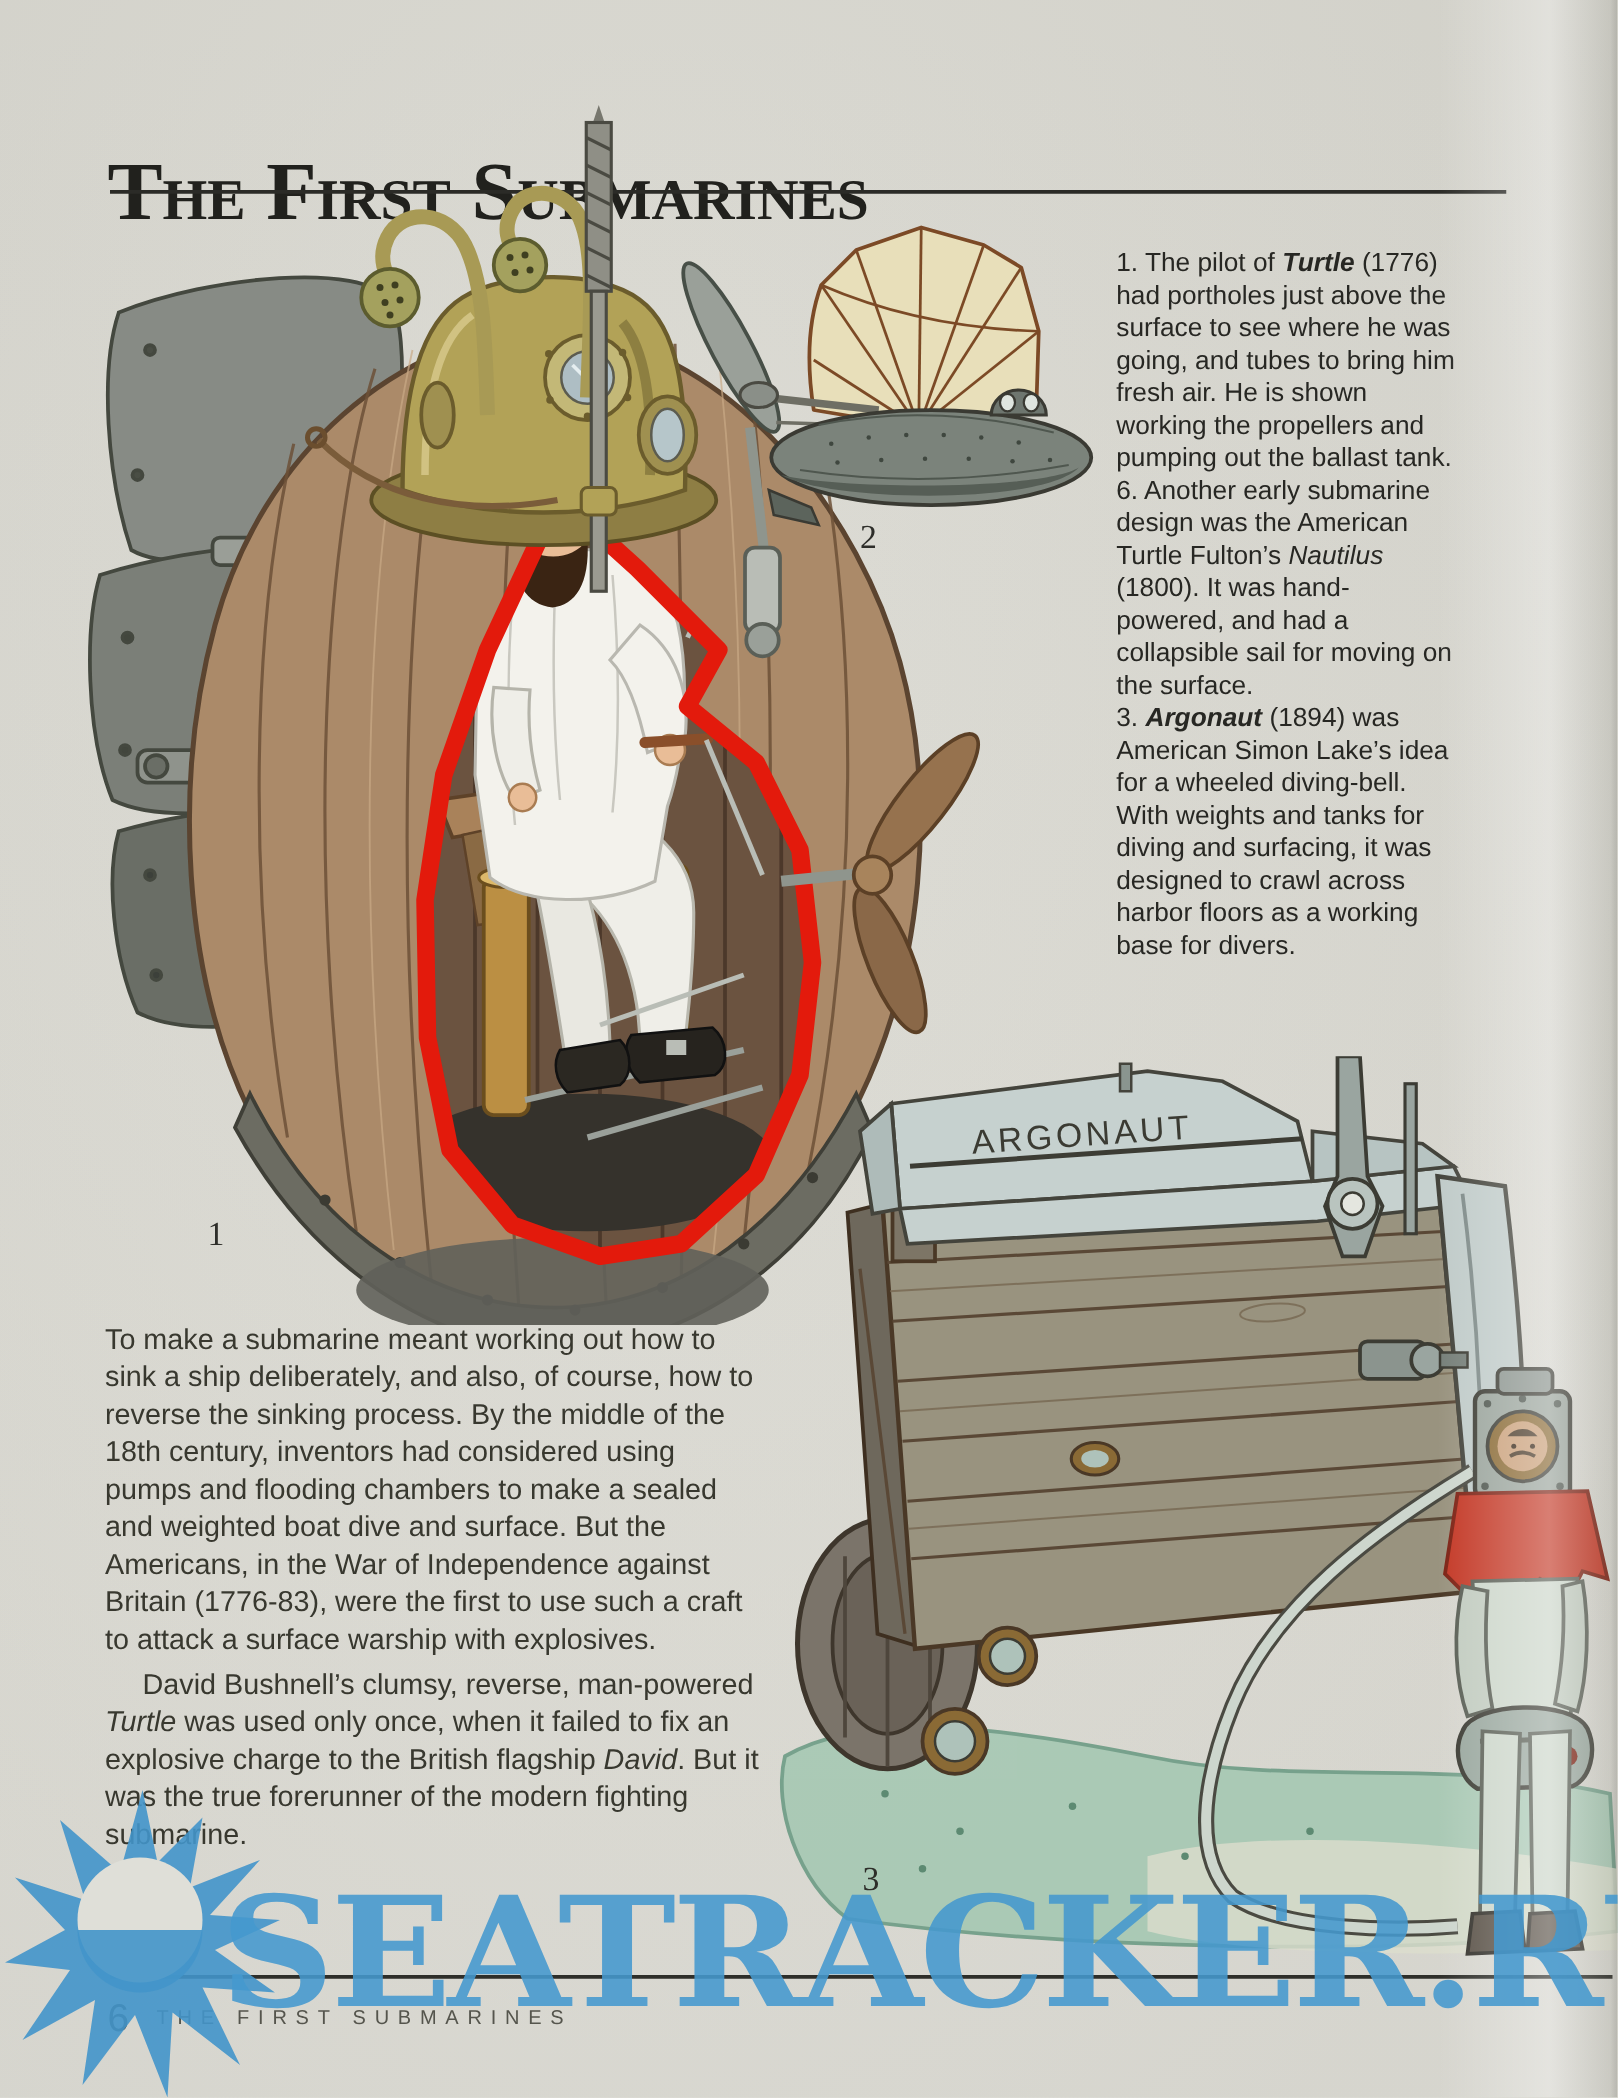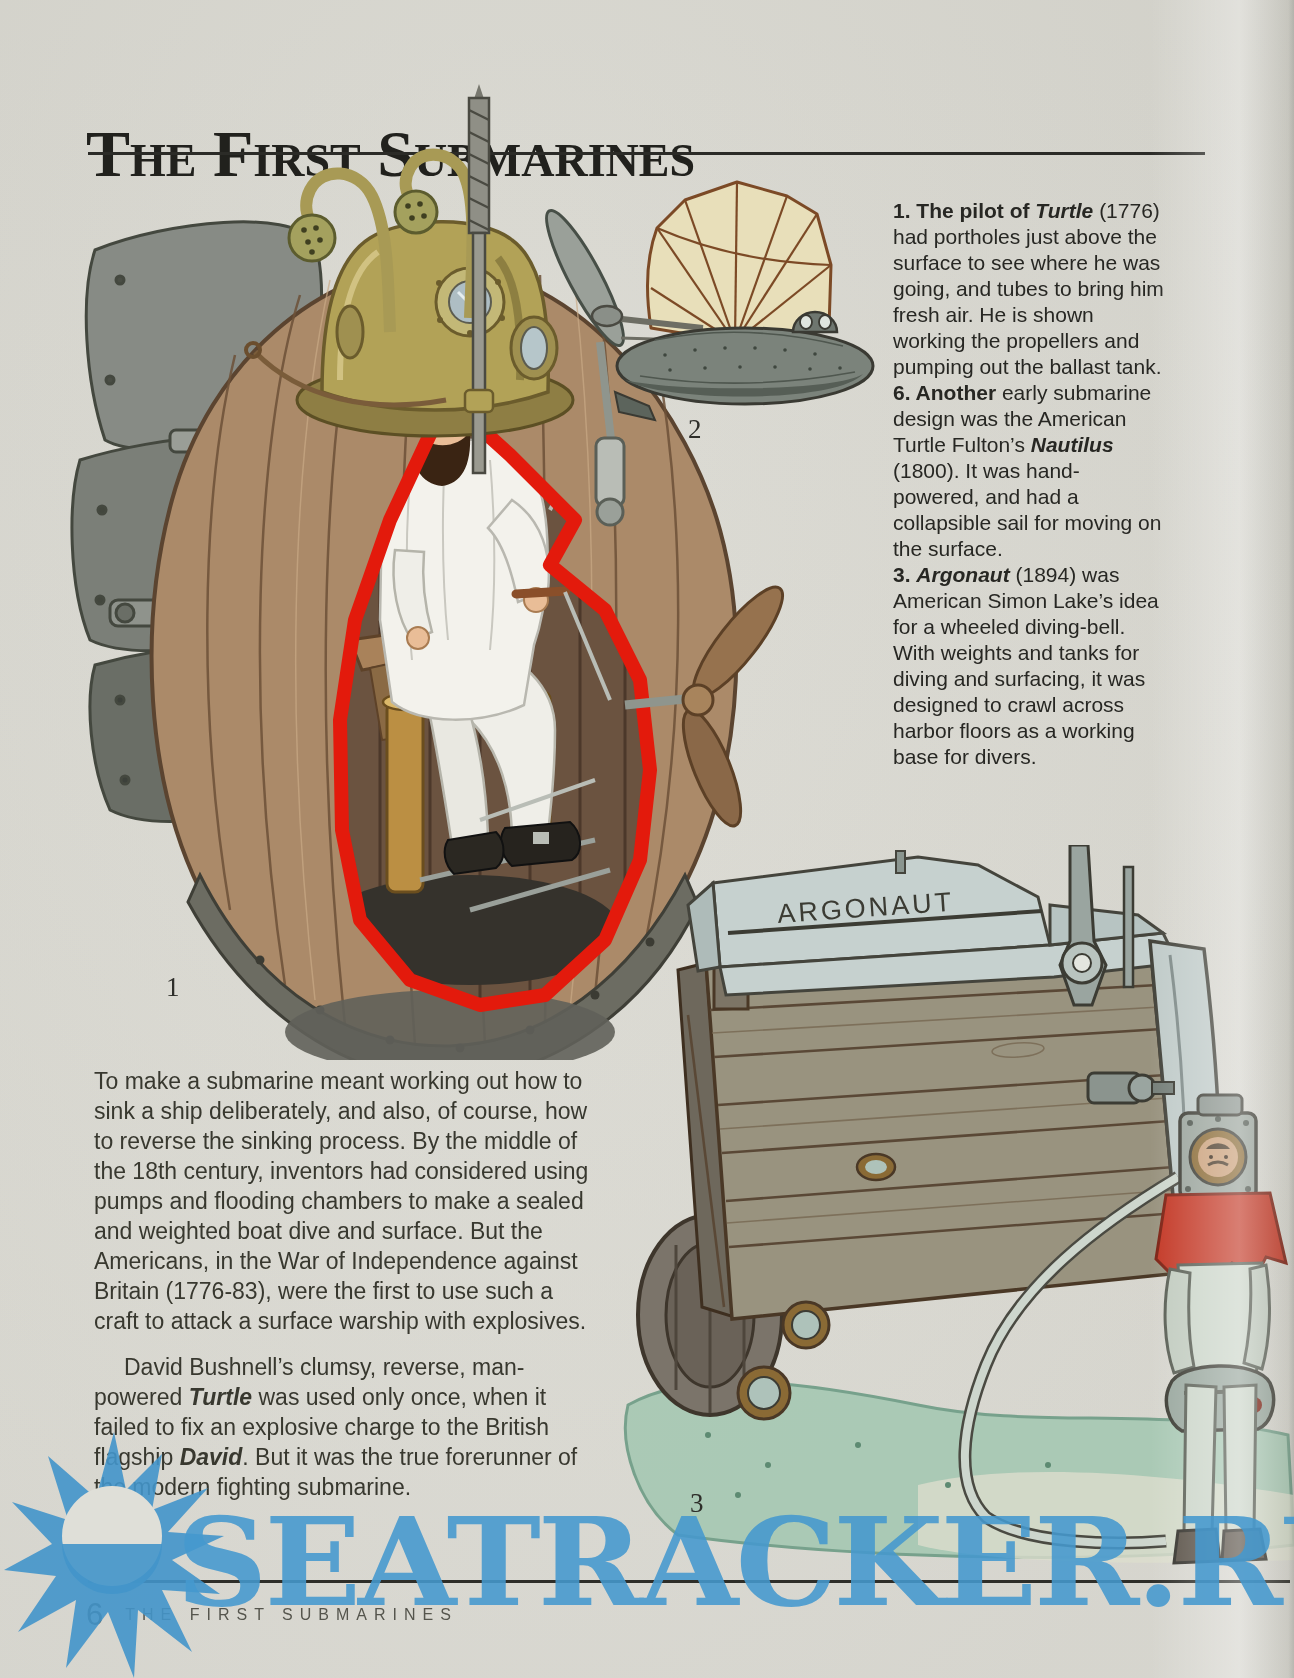--- a/index.html
+++ b/index.html
@@ -24,28 +24,28 @@
     font-variant:small-caps;
     font-size:66px;letter-spacing:0px;
     color:#21211d;white-space:nowrap;
   }
   .title-rule{left:88px;top:152px;width:1117px;height:3px;background:#2b2b27;}
   .caption-col{
     left:893px;top:198px;width:272px;
     font-size:21px;line-height:26px;color:#272723;
   }
   .caption-col p{margin:0;padding:0;}
-  .r-b{font-weight:bold;}
-  .r-i{font-style:italic;font-weight:bold;}
+  .r-b{font-weight:normal;}
+  .r-i{font-style:italic;}
   .r-bi{font-weight:bold;font-style:italic;}
   .body-col{
     left:78px;top:1050px;width:537px;
     font-size:23px;line-height:30px;color:#38382f;
   }
-  .body-col p{margin:16px;padding:0;}
+  .body-col p{margin:6px;padding:0;}
   .body-col p.indent{text-indent:30px;}
   .fig-label{
     font-family:"Liberation Serif", serif;
     font-size:27px;color:#2e2e2a;
   }
   .footer-rule{left:88px;top:1580px;width:1202px;height:3px;background:#2e2e29;}
   .footer{left:86px;top:1597px;width:600px;color:#4c4c45;}
   .footer .pnum{font-size:31px;vertical-align:middle;color:#45453f;}
   .footer .ftitle{font-size:16px;letter-spacing:7px;margin-left:22px;vertical-align:middle;color:#55554d;}
   .watermark{left:0;top:1428px;width:1294px;height:250px;pointer-events:none;z-index:40;}

